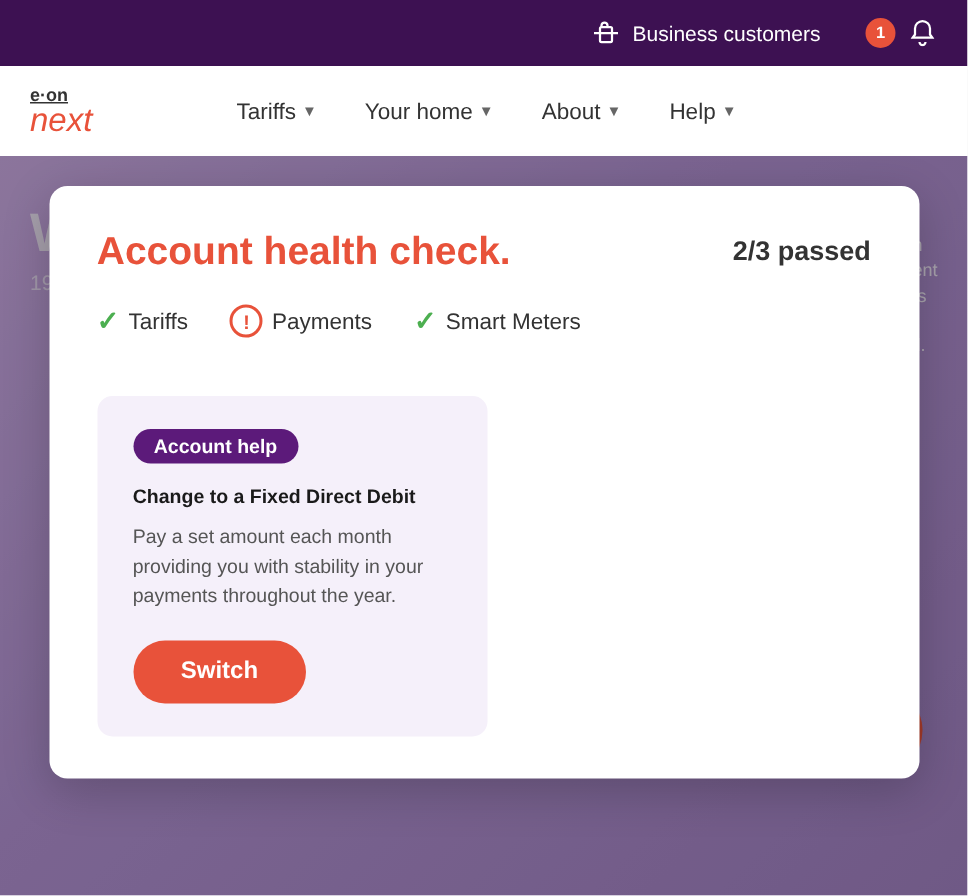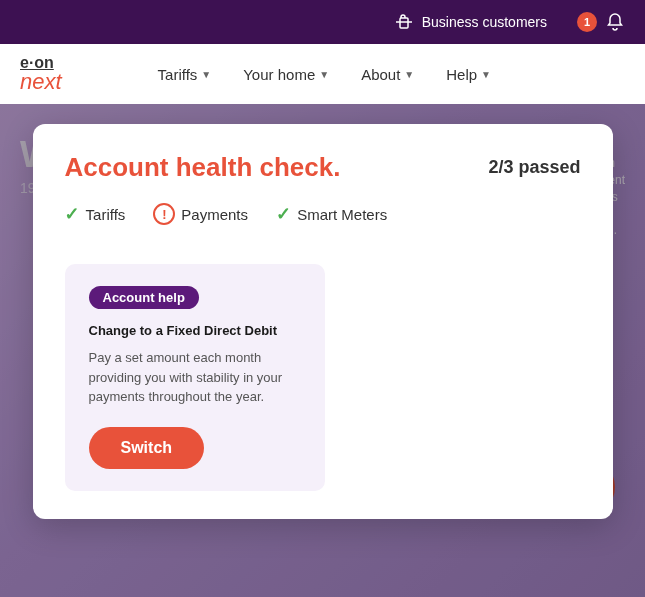--- a/index.html
+++ b/index.html
@@ -60,21 +60,21 @@
       box-shadow: 0 1px 3px rgba(0,0,0,0.1);
     }
     .logo {
       margin-right: 80px;
       display: flex;
       flex-direction: column;
       line-height: 1;
     }
     .logo-eon {
       color: #333;
-      font-size: 16px;
+      font-size: 12px;
       font-weight: 600;
       text-decoration: underline;
     }
     .logo-next {
       color: #e8523a;
       font-size: 22px;
       font-weight: 400;
       font-style: italic;
     }
     .nav-item {

